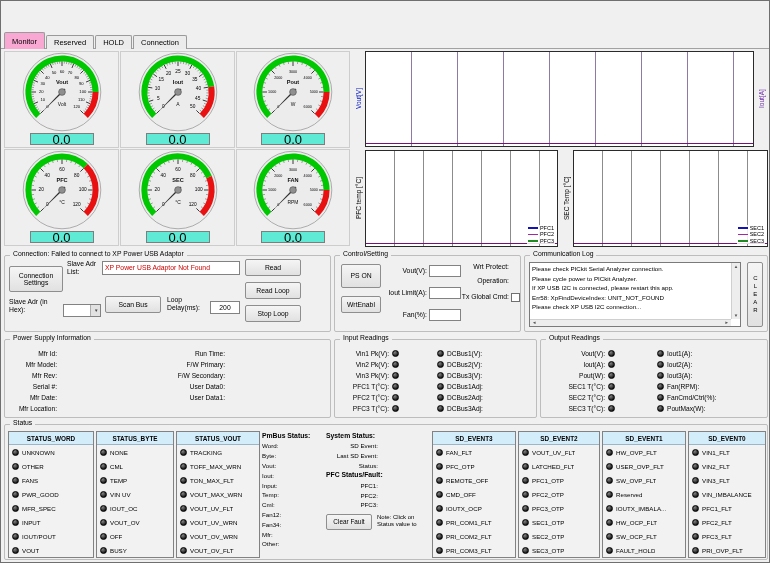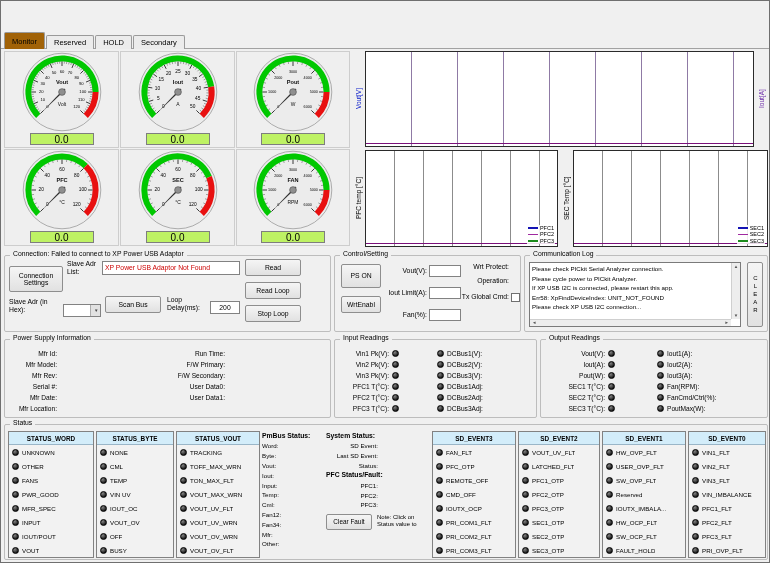--- a/index.html
+++ b/index.html
@@ -10,28 +10,28 @@
   
   .titlebar{position:absolute;top:0;left:0;right:0;height:30px;background:#fff;display:flex;align-items:center;border-bottom:1px solid #e2e2e2}
   .app-icon{width:16px;height:13px;background:#c40000;color:#fff;font-size:7px;font-weight:bold;display:flex;align-items:center;justify-content:center;margin-left:9px;flex:none}
   .title-text{font-size:9px;margin-left:7px;white-space:nowrap}
   .win-btns{margin-left:auto;display:flex;height:100%}
   .win-btn{width:45px;height:100%;display:flex;align-items:center;justify-content:center;font-size:10px;color:#222}
 
   
   .tabbar{position:absolute;top:30px;left:0;height:18px;display:flex;align-items:flex-end;padding-left:3px;z-index:3}
   .tab{height:14px;line-height:13px;padding:0 7px;font-size:7.5px;background:#ececec;border:1px solid #9a9a9a;border-bottom:none;border-radius:2px 2px 0 0;margin-right:1px}
-  .tab.active{height:17px;line-height:17px;background:#a16207;z-index:4}
+  .tab.active{height:17px;line-height:17px;background:#f9a8d4;z-index:4}
   .tabline{position:absolute;top:47px;left:0;right:0;height:1px;background:#a2a2a2}
 
   
   #gauges{position:absolute;left:3px;top:50px;width:346px;height:196px;display:grid;grid-template-columns:115px 115px 114px;grid-template-rows:97px 97px;gap:1px}
   .gauge-cell{border:1px solid #cdcdcd;background:#efefef;display:flex;flex-direction:column;align-items:center}
   .gdial{width:80px;height:80px;display:block}
-  .gauge-value{width:64px;height:12px;line-height:11px;background:#bef264;border:1px solid #7e7e7e;font-size:10px;text-align:center;margin-top:1px}
+  .gauge-value{width:64px;height:12px;line-height:11px;background:#5eead4;border:1px solid #7e7e7e;font-size:13px;text-align:center;margin-top:1px}
 
   
   .chart-row{position:absolute;display:flex}
   #vi-chart{left:350px;top:50px;width:417px;height:96px}
   #pfc-chart{left:350px;top:149px;width:207px;height:97px}
   #sec-chart{left:558px;top:149px;width:209px;height:97px}
   .vtext{writing-mode:vertical-rl;transform:rotate(180deg);font-size:6.5px;display:flex;align-items:center;justify-content:center;width:14px;flex:none;white-space:nowrap}
   .vtext.blue{color:#0014c8}.vtext.purple{color:#6a28a8}
   .plot{position:relative;flex:1;border:1px solid #2a2a2a;background-color:#fff;overflow:hidden}
   #vi-chart .plot{background-image:repeating-linear-gradient(90deg,transparent 0,transparent 45px,#8f7aa5 45px,#8f7aa5 46px)}
@@ -150,21 +150,21 @@
 </head>
 <body>
 
 <div class="window">
 
 
   <div class="tabbar">
     <div class="tab active">Monitor</div>
     <div class="tab">Reserved</div>
     <div class="tab">HOLD</div>
-    <div class="tab">Secondary</div>
+    <div class="tab">Connection</div>
   </div>
   <div class="tabline"></div>
 
   <div id="gauges">
       <div class="gauge-cell">
         <svg viewBox="0 0 100 100" class="gdial">
           <circle cx="50" cy="50" r="48.5" fill="#ececec" stroke="#9a9a9a" stroke-width="1"></circle>
           <path d="M20.30,79.70 A42,42 0 1 1 92.00,50.00" stroke="#00c800" stroke-width="7.5" fill="none"></path>
           <path d="M92.00,50.00 A42,42 0 0 1 79.70,79.70" stroke="#e81010" stroke-width="7.5" fill="none"></path>
           <line x1="22.98852095867388" y1="77.01147904132611" x2="27.019029611437205" y2="72.9809703885628" stroke="#222" stroke-width="1.1"></line>

